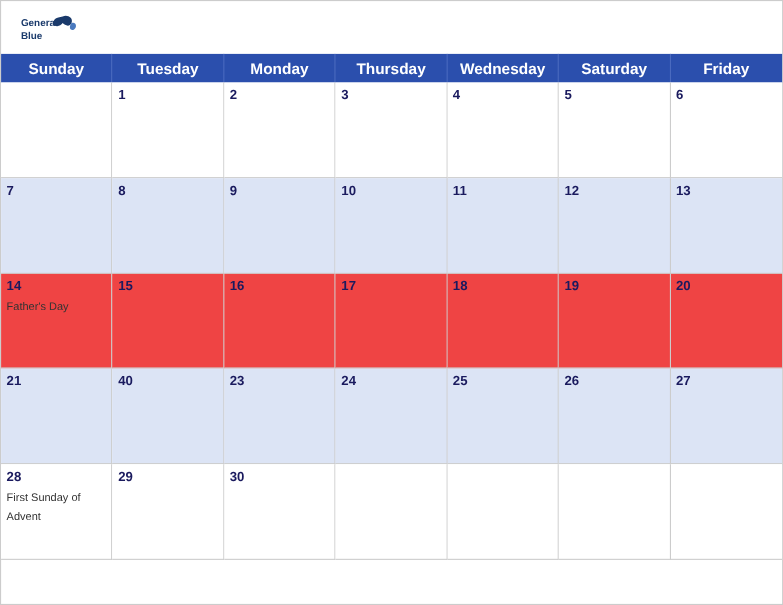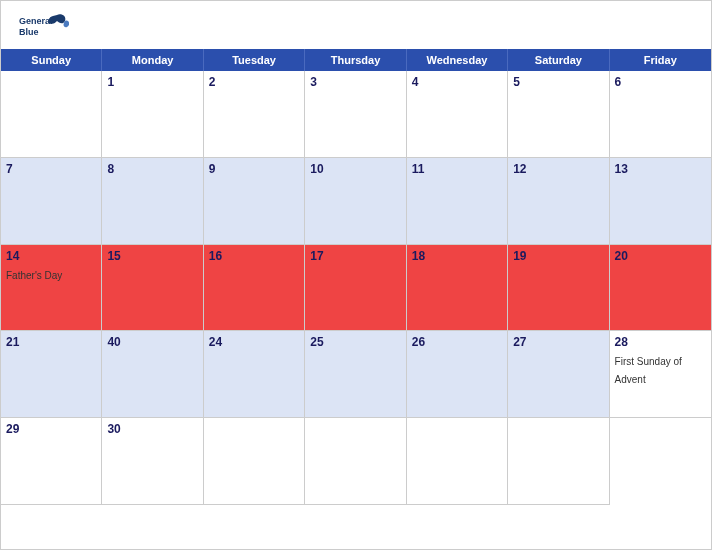--- a/index.html
+++ b/index.html
@@ -45,21 +45,21 @@
       min-width: 140px;
     }
     .day-headers {
       display: grid;
       grid-template-columns: repeat(7, 1fr);
       background: #2b4fad;
     }
     .day-header {
       color: #fff;
       text-align: center;
-      font-size: 11px;
+      font-size: 14px;
       font-weight: bold;
       padding: 5px 0;
       border-right: 1px solid #4a6abf;
     }
     .day-header:last-child { border-right: none; }
     .calendar-grid {
       display: grid;
       grid-template-columns: repeat(7, 1fr);
       grid-template-rows: repeat(5, 1fr);
       height: calc(550px - 80px - 36px);
@@ -111,22 +111,22 @@
         <path d="M38,4 C42,2 48,5 46,10 C44,14 40,12 38,10 C36,12 34,14 30,12 C28,10 30,6 34,5 Z" fill="#1a3a6b"></path>
         <path d="M46,10 C50,8 52,14 48,16 C45,17 43,14 46,10 Z" fill="#4a7abf"></path>
       </svg>
     </div>
     <div class="month-title"></div>
     <div class="region-label"></div>
   </div>
 
   <div class="day-headers">
     <div class="day-header">Sunday</div>
+    <div class="day-header">Tuesday</div>
     <div class="day-header">Monday</div>
-    <div class="day-header">Tuesday</div>
     <div class="day-header">Thursday</div>
     <div class="day-header">Wednesday</div>
     <div class="day-header">Saturday</div>
     <div class="day-header">Friday</div>
   </div>
 
   <div class="calendar-grid" id="calendar-grid">
   <div class="calendar-cell cell-row-1"></div>
       <div class="calendar-cell cell-row-1">
         <span class="date-number">1</span>
@@ -186,20 +186,23 @@
       <div class="calendar-cell cell-row-3">
         <span class="date-number">20</span>
       </div>
       <div class="calendar-cell cell-row-4">
         <span class="date-number">21</span>
       </div>
       <div class="calendar-cell cell-row-4">
         <span class="date-number">40</span>
       </div>
       <div class="calendar-cell cell-row-4">
+        <span class="date-number">23</span>
+      </div>
+      <div class="calendar-cell cell-row-4">
         <span class="date-number">24</span>
       </div>
       <div class="calendar-cell cell-row-4">
         <span class="date-number">25</span>
       </div>
       <div class="calendar-cell cell-row-4">
         <span class="date-number">26</span>
       </div>
       <div class="calendar-cell cell-row-4">
         <span class="date-number">27</span>

